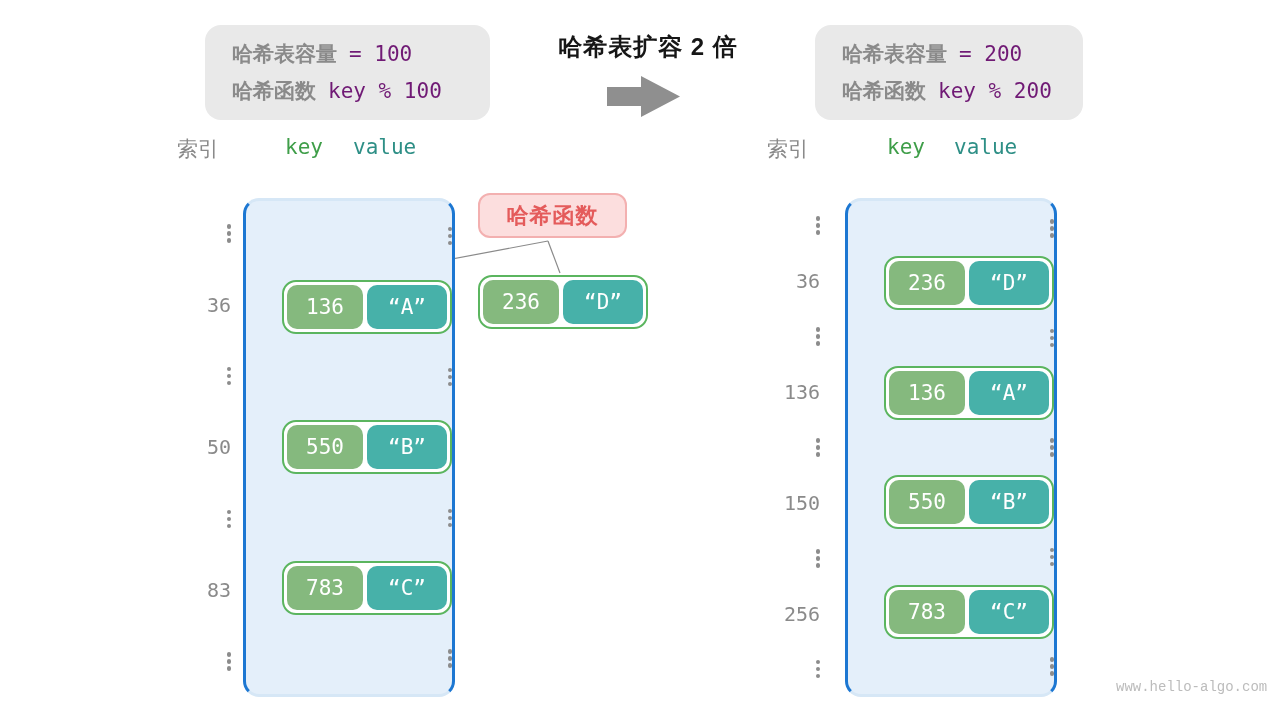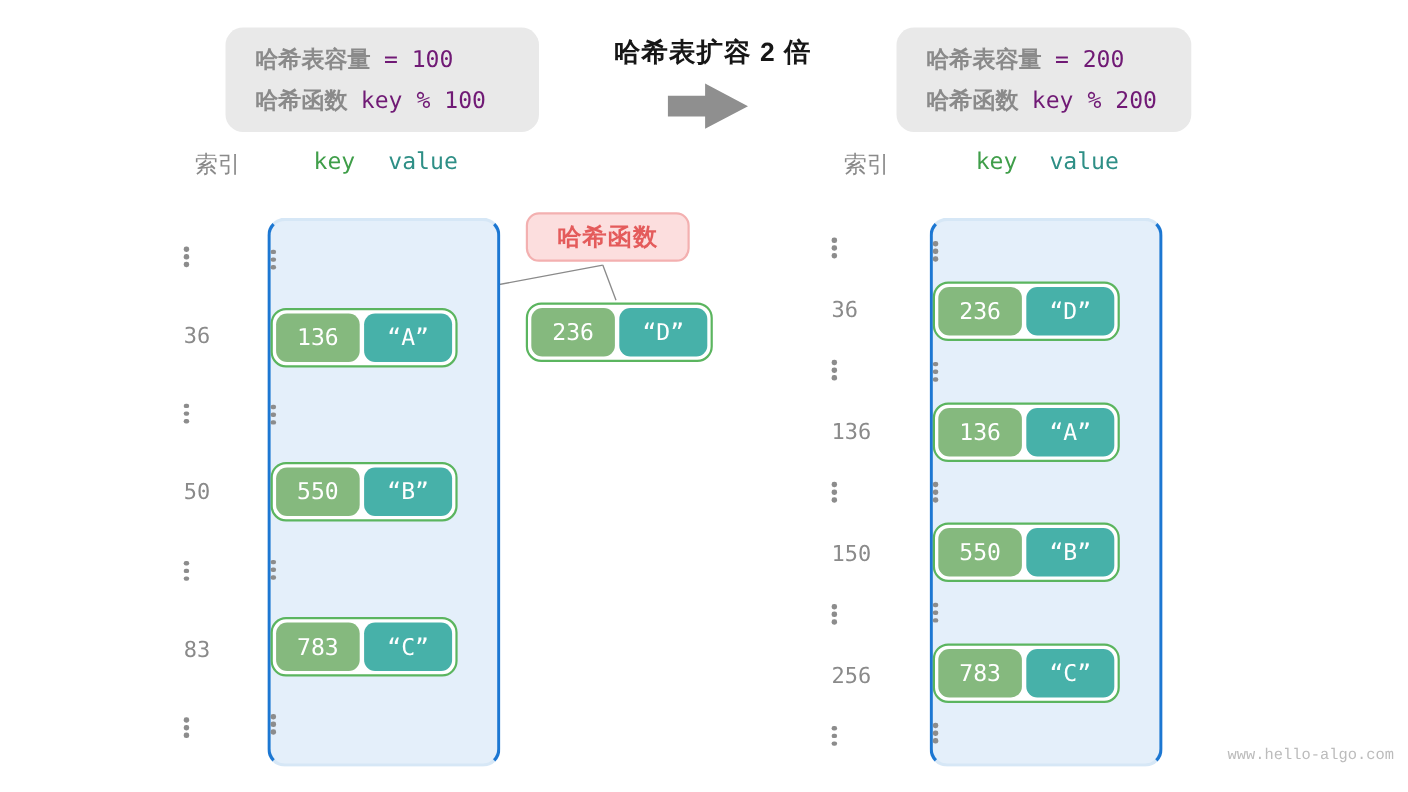--- a/index.html
+++ b/index.html
@@ -34,21 +34,21 @@
   
   .table-box{
     position:absolute;width:212px;height:499px;top:198px;box-sizing:border-box;
     background:#e4effa;border:3px solid #1c77d2;border-top-color:#d6e7f6;border-bottom-color:#d6e7f6;
     border-radius:16px;display:flex;flex-direction:column;
   }
   .index-col{
     position:absolute;width:64px;height:499px;top:198px;
     display:flex;flex-direction:column;
   }
-  .row{flex:1;display:flex;align-items:center;justify-content:flex-start;}
+  .row{flex:1;display:flex;align-items:center;justify-content:flex-end;}
   .index-num{font-family:"DejaVu Sans Mono",monospace;font-size:20px;color:#8a8a8a;}
 
   
   .dots{display:flex;flex-direction:column;gap:2.5px;}
   .dots span{width:4.5px;height:4.5px;border-radius:50%;background:#8c8c8c;}
 
   
   .pair{
     display:inline-flex;gap:4px;padding:3px;background:#ffffff;
     border:2px solid #5bb55f;border-radius:14px;box-sizing:content-box;

